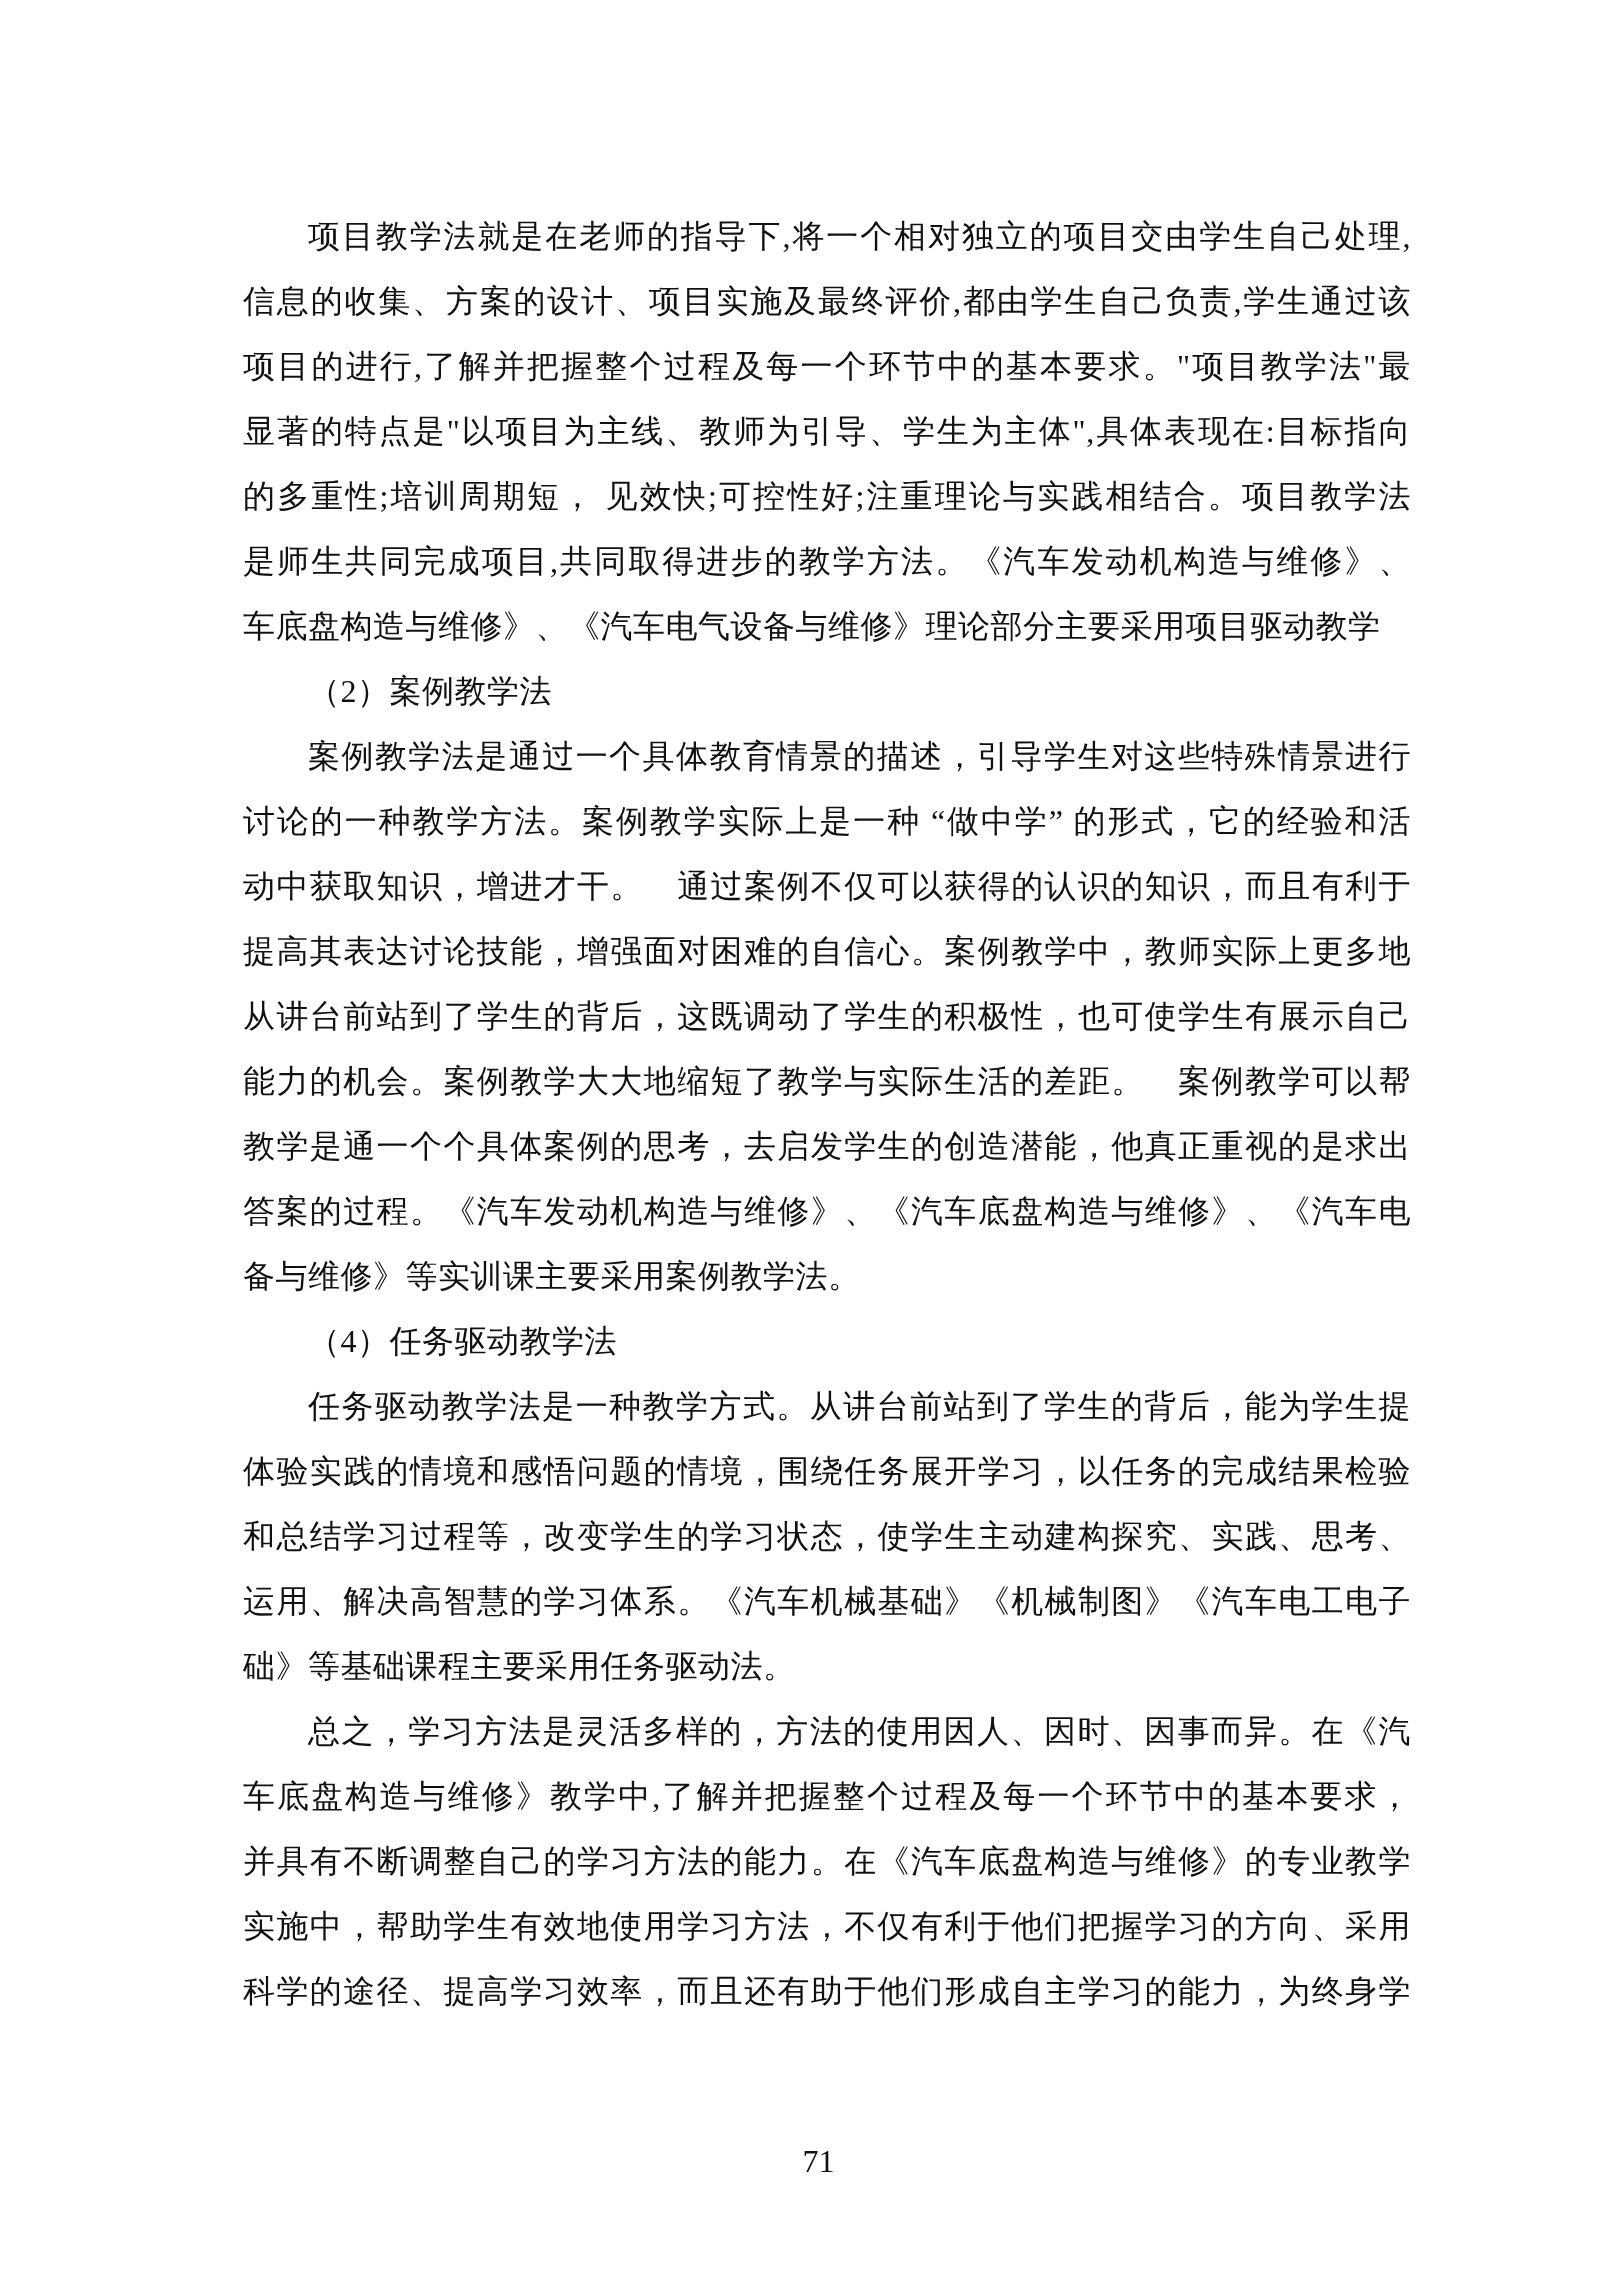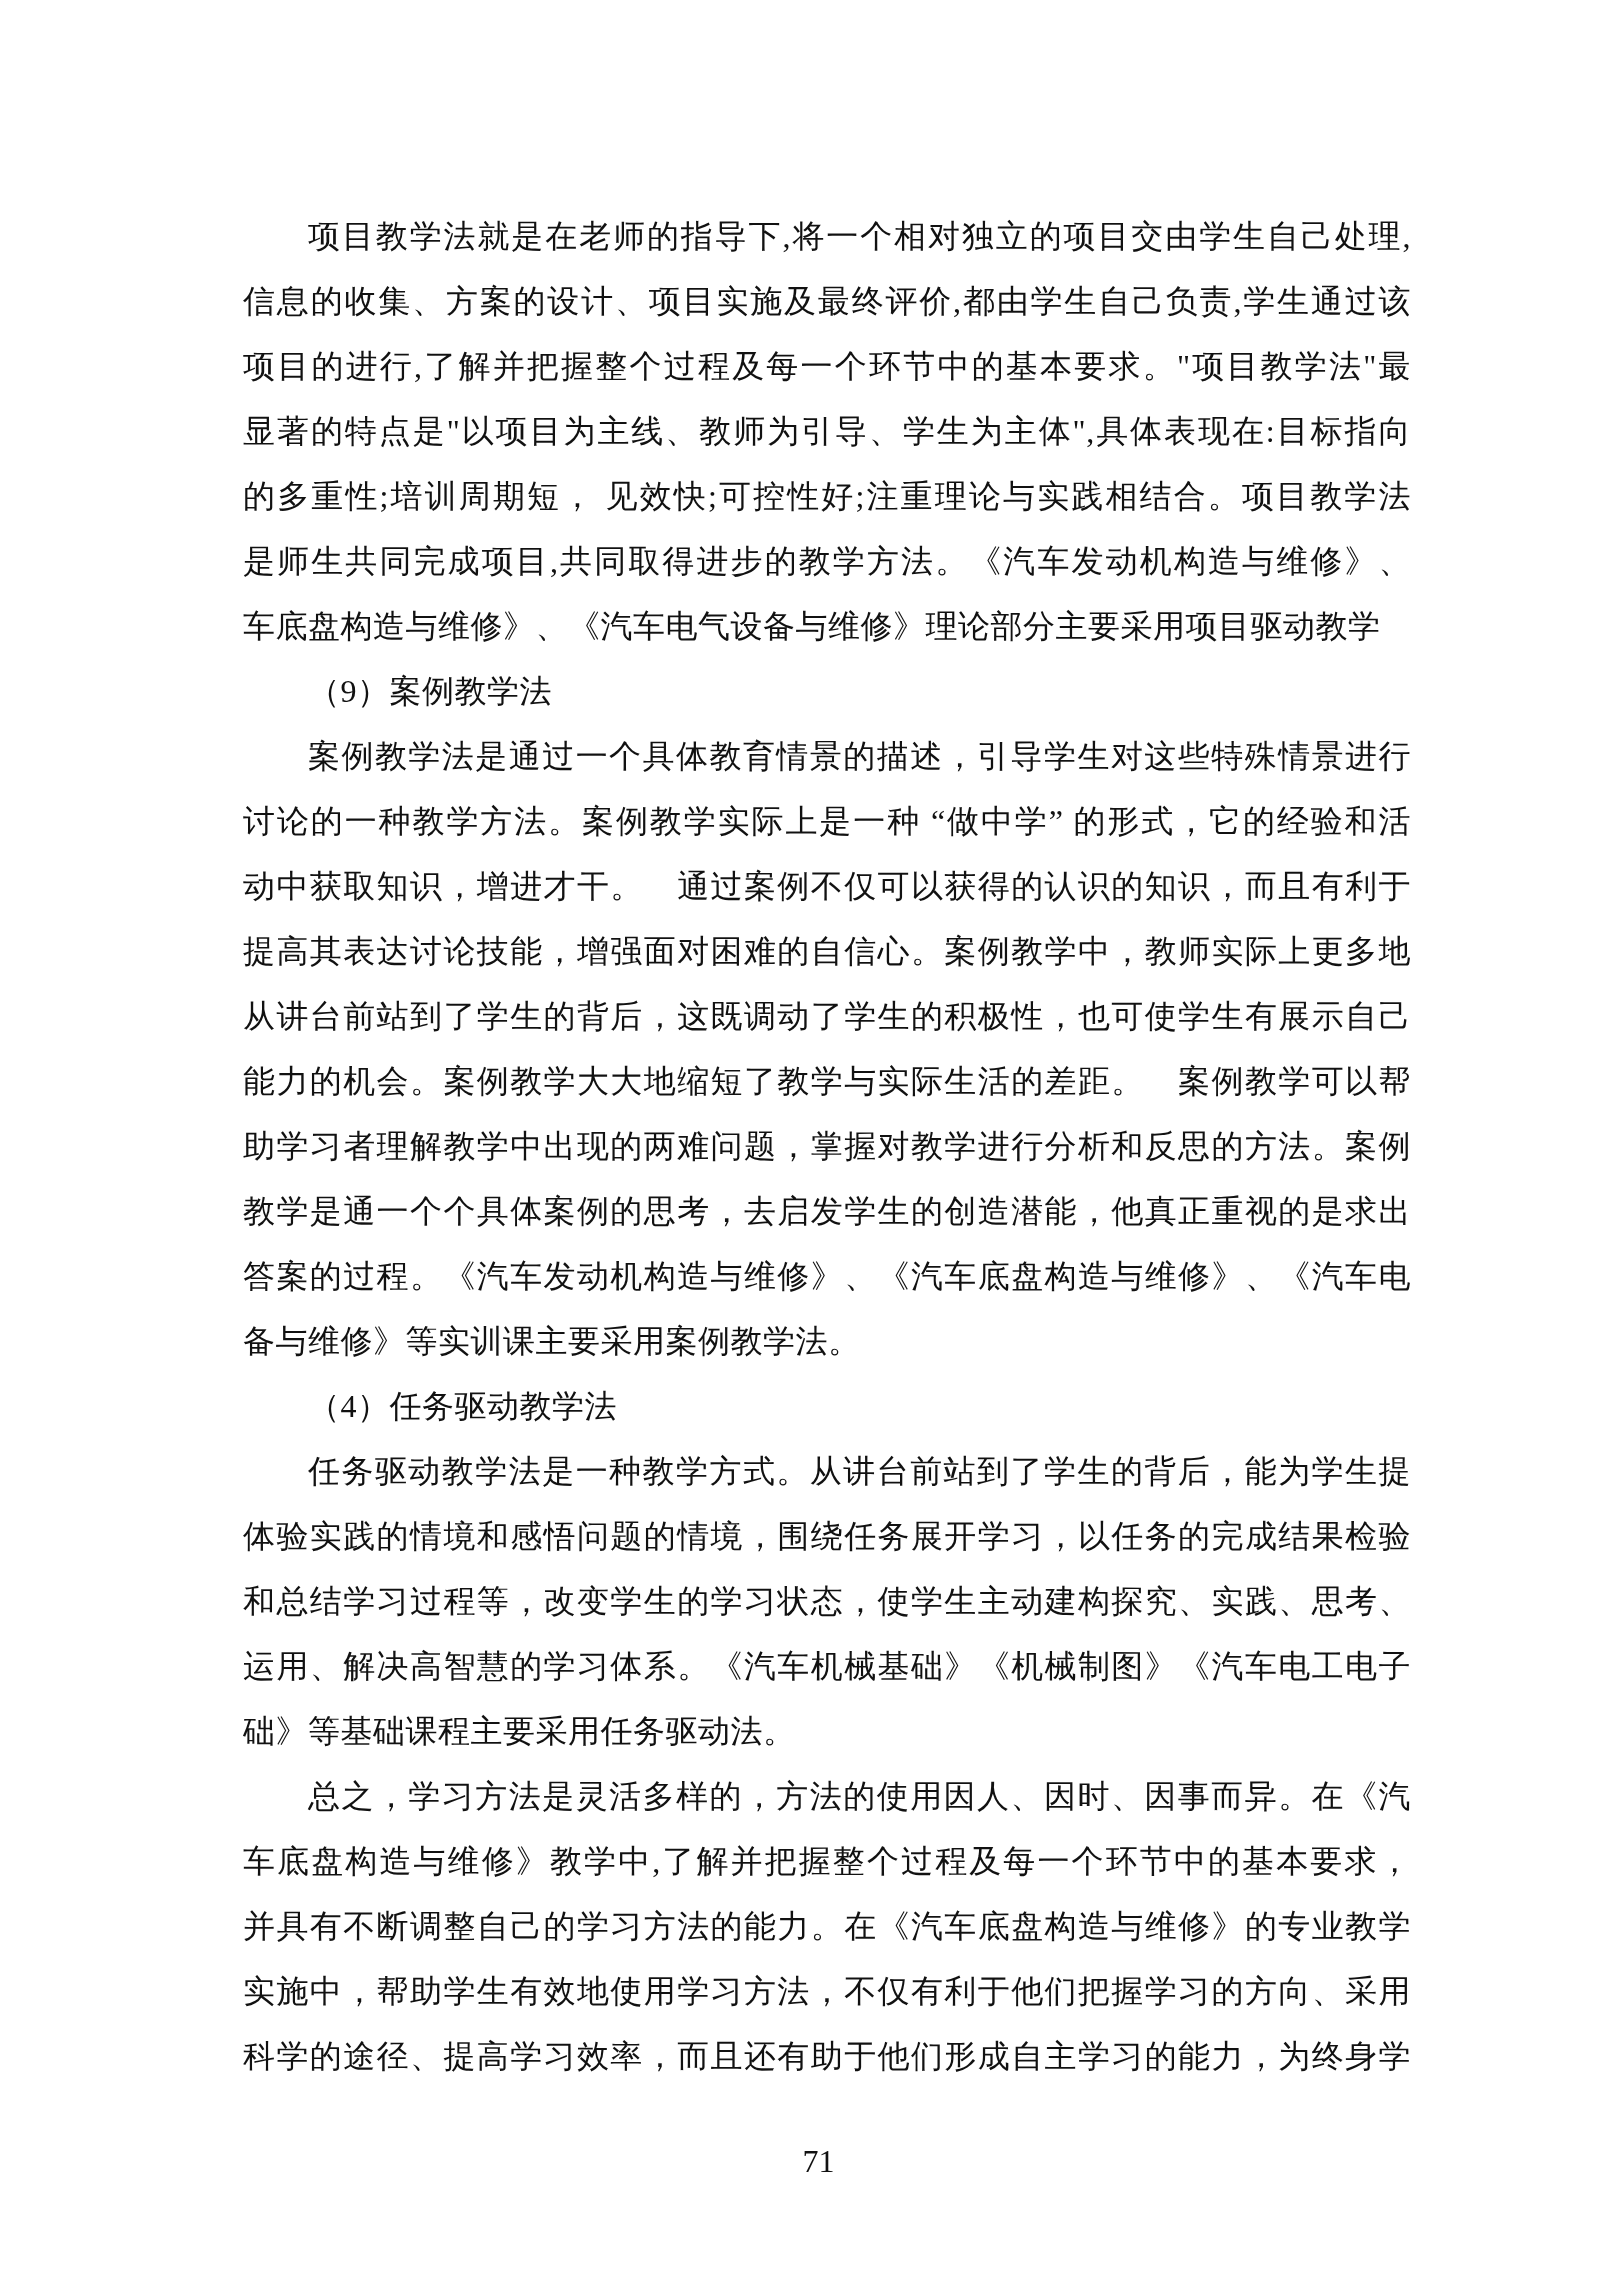--- a/index.html
+++ b/index.html
@@ -63,28 +63,27 @@
 
 <div class="page">
   <div class="content" id="content">
       <div class="line indent">项目教学法就是在老师的指导下,将一个相对独立的项目交由学生自己处理,</div>
       <div class="line">信息的收集、方案的设计、项目实施及最终评价,都由学生自己负责,学生通过该</div>
       <div class="line">项目的进行,了解并把握整个过程及每一个环节中的基本要求。"项目教学法"最</div>
       <div class="line">显著的特点是"以项目为主线、教师为引导、学生为主体",具体表现在:目标指向</div>
       <div class="line">的多重性;培训周期短， 见效快;可控性好;注重理论与实践相结合。项目教学法</div>
       <div class="line">是师生共同完成项目,共同取得进步的教学方法。《汽车发动机构造与维修》、《汽</div>
       <div class="line last">车底盘构造与维修》、《汽车电气设备与维修》理论部分主要采用项目驱动教学法。</div>
-      <div class="line indent last">（9）案例教学法</div>
+      <div class="line indent last">（2）案例教学法</div>
       <div class="line indent">案例教学法是通过一个具体教育情景的描述，引导学生对这些特殊情景进行</div>
       <div class="line">讨论的一种教学方法。案例教学实际上是一种 “做中学” 的形式，它的经验和活</div>
       <div class="line">动中获取知识，增进才干。　通过案例不仅可以获得的认识的知识，而且有利于</div>
       <div class="line">提高其表达讨论技能，增强面对困难的自信心。案例教学中，教师实际上更多地</div>
       <div class="line">从讲台前站到了学生的背后，这既调动了学生的积极性，也可使学生有展示自己</div>
       <div class="line">能力的机会。案例教学大大地缩短了教学与实际生活的差距。　案例教学可以帮</div>
-      <div class="line">助学习者理解教学中出现的两难问题，掌握对教学进行分析和反思的方法。案例</div>
       <div class="line">教学是通一个个具体案例的思考，去启发学生的创造潜能，他真正重视的是求出</div>
       <div class="line">答案的过程。《汽车发动机构造与维修》、《汽车底盘构造与维修》、《汽车电气设</div>
       <div class="line last">备与维修》等实训课主要采用案例教学法。</div>
       <div class="line indent last">（4）任务驱动教学法</div>
       <div class="line indent">任务驱动教学法是一种教学方式。从讲台前站到了学生的背后，能为学生提供</div>
       <div class="line">体验实践的情境和感悟问题的情境，围绕任务展开学习，以任务的完成结果检验</div>
       <div class="line">和总结学习过程等，改变学生的学习状态，使学生主动建构探究、实践、思考、</div>
       <div class="line">运用、解决高智慧的学习体系。《汽车机械基础》《机械制图》《汽车电工电子基</div>
       <div class="line last">础》等基础课程主要采用任务驱动法。</div>
       <div class="line indent">总之，学习方法是灵活多样的，方法的使用因人、因时、因事而异。在《汽</div>

